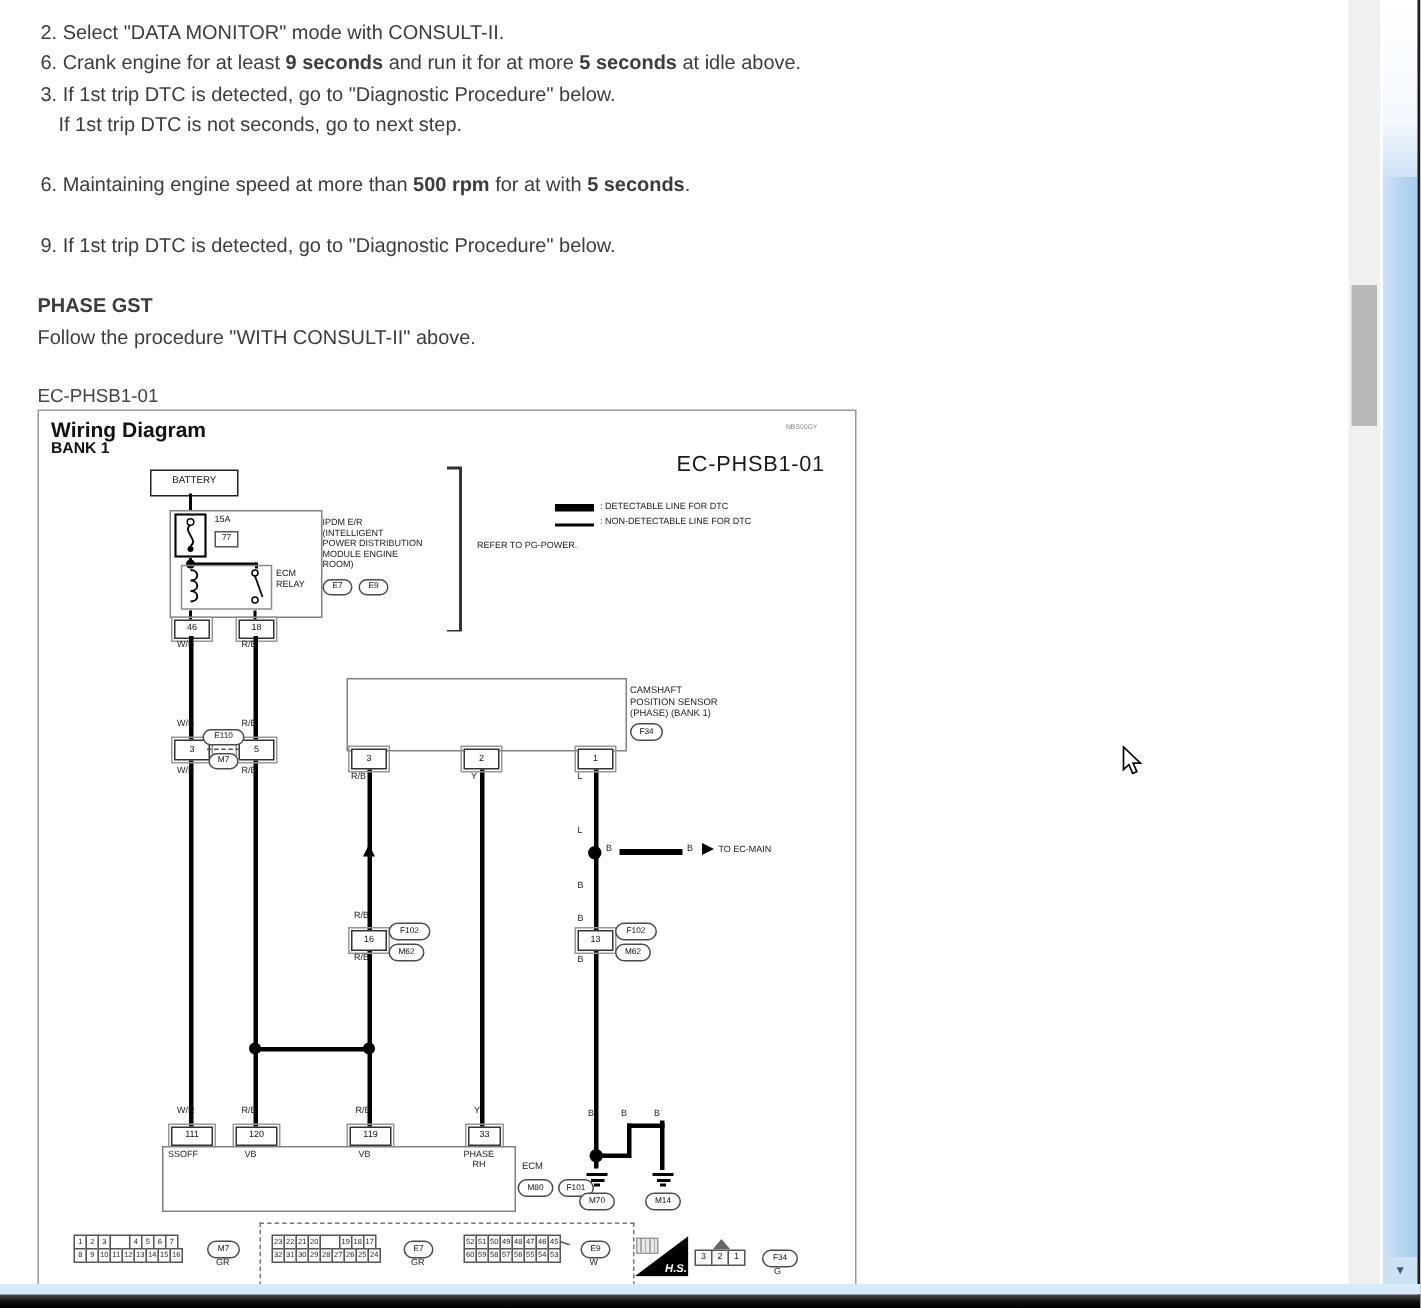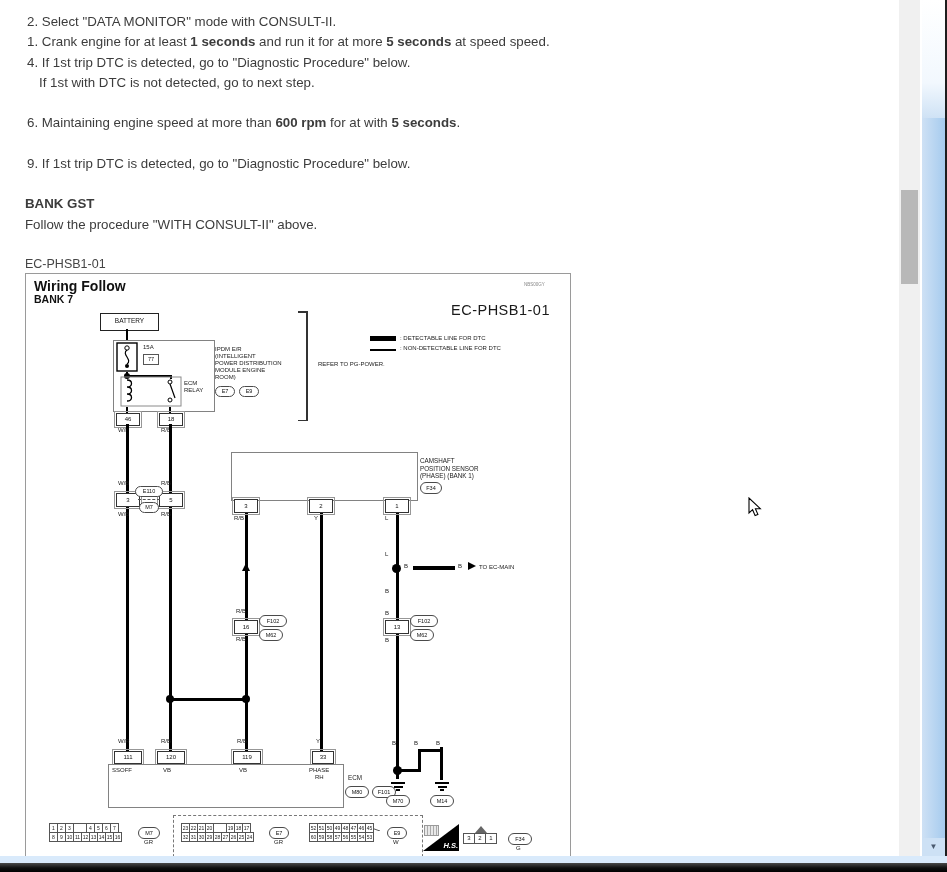--- a/index.html
+++ b/index.html
@@ -53,32 +53,32 @@
                 font-size:8px;text-align:center;line-height:18px}
   .edge{left:945px;top:0;width:2px;height:872px;background:#1d1d1d}
   .bluebar{left:0;top:856px;width:947px;height:7px;background:#d9eafb}
   .taskbar{left:0;top:863px;width:947px;height:9px;background:linear-gradient(180deg,#4a4a4a,#101010 55%,#000)}
 </style>
 </head>
 <body>
 
 <div>
   <div class="abs doc" style="left:27px;top:14px">2. Select "DATA MONITOR" mode with CONSULT-II.</div>
-  <div class="abs doc" style="left:27px;top:34px"><span>1. Crank engine for at least </span><span class="bold">1 seconds</span><span> and run it for at more </span><span class="bold">5 seconds</span><span> at speed speed.</span></div>
-  <div class="abs doc" style="left:27px;top:55px">4. If 1st trip DTC is detected, go to "Diagnostic Procedure" below.</div>
-  <div class="abs doc" style="left:39px;top:75px">If 1st with DTC is not detected, go to next step.</div>
-  <div class="abs doc" style="left:27px;top:115px"><span>6. Maintaining engine speed at more than </span><span class="bold">600 rpm</span><span> for at with </span><span class="bold">5 seconds</span><span>.</span></div>
+  <div class="abs doc" style="left:27px;top:34px"><span>6. Crank engine for at least </span><span class="bold">9 seconds</span><span> and run it for at more </span><span class="bold">5 seconds</span><span> at idle above.</span></div>
+  <div class="abs doc" style="left:27px;top:55px">3. If 1st trip DTC is detected, go to "Diagnostic Procedure" below.</div>
+  <div class="abs doc" style="left:39px;top:75px">If 1st trip DTC is not seconds, go to next step.</div>
+  <div class="abs doc" style="left:27px;top:115px"><span>6. Maintaining engine speed at more than </span><span class="bold">500 rpm</span><span> for at with </span><span class="bold">5 seconds</span><span>.</span></div>
   <div class="abs doc" style="left:27px;top:156px">9. If 1st trip DTC is detected, go to "Diagnostic Procedure" below.</div>
-  <div class="abs doc bold" style="left:25px;top:196px">BANK GST</div>
+  <div class="abs doc bold" style="left:25px;top:196px">PHASE GST</div>
   <div class="abs doc" style="left:25px;top:217px">Follow the procedure "WITH CONSULT-II" above.</div>
   <div class="abs doc" style="left:25px;top:257px;font-size:12.5px;color:#454545">EC-PHSB1-01</div>
 
   <div class="abs diagram">
-    <div class="abs dg-title" style="left:8px;top:4px">Wiring Follow</div>
-    <div class="abs dg-sub" style="left:8px;top:19px">BANK 7</div>
+    <div class="abs dg-title" style="left:8px;top:4px">Wiring Diagram</div>
+    <div class="abs dg-sub" style="left:8px;top:19px">BANK 1</div>
     <div class="abs note" style="left:498px;top:8px">NBS00GY</div>
     <div class="abs sheet" style="left:425px;top:28px">EC-PHSB1-01</div>
 
     <div class="abs wire" style="left:344px;top:62px;width:26px;height:5px"></div>
     <div class="abs lbl" style="left:374px;top:61px">: DETECTABLE LINE FOR DTC</div>
     <div class="abs wire" style="left:344px;top:75px;width:26px;height:2px"></div>
     <div class="abs lbl" style="left:374px;top:71px">: NON-DETECTABLE LINE FOR DTC</div>
 
     <div class="abs" style="left:74px;top:39px;width:57px;height:16px;border:1.5px solid #222;background:#fff;font-size:6.5px;text-align:center;line-height:14px">BATTERY</div>
     <div class="abs wire" style="left:100px;top:55px;width:2px;height:13px"></div>

